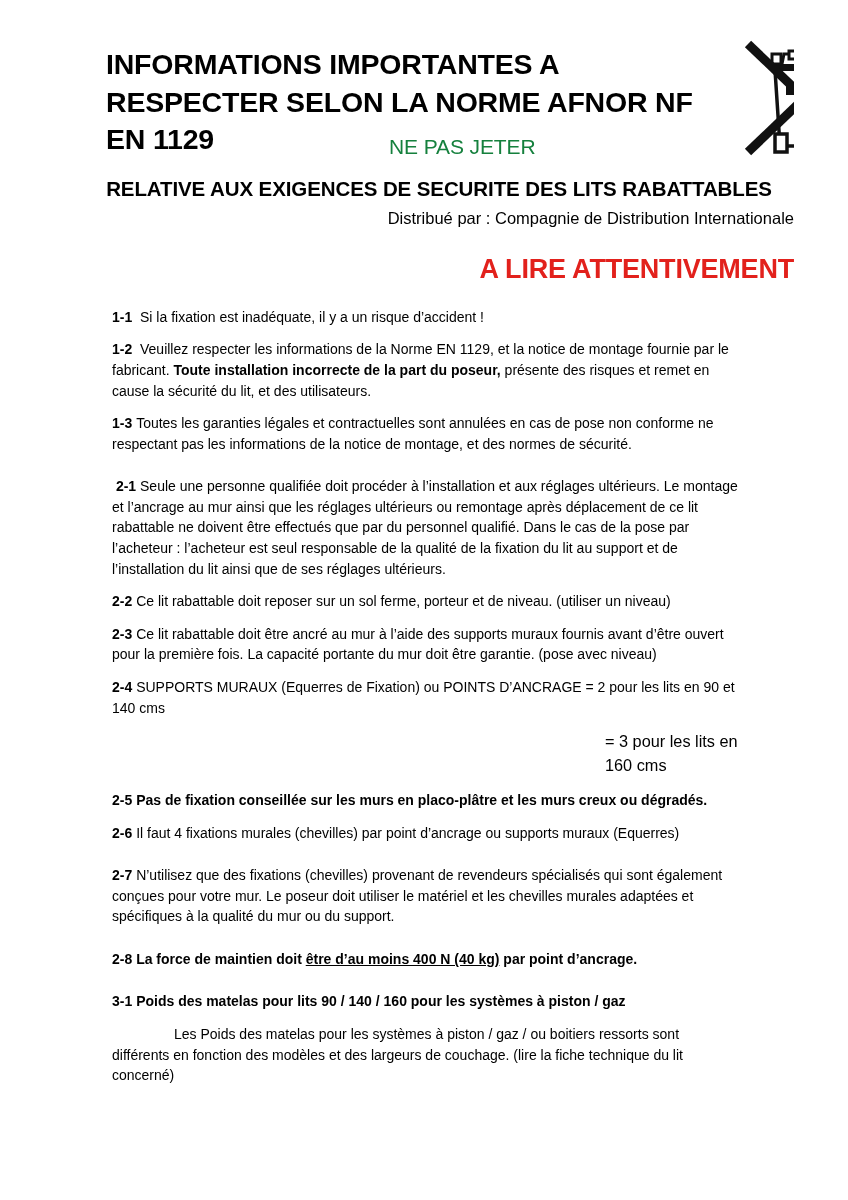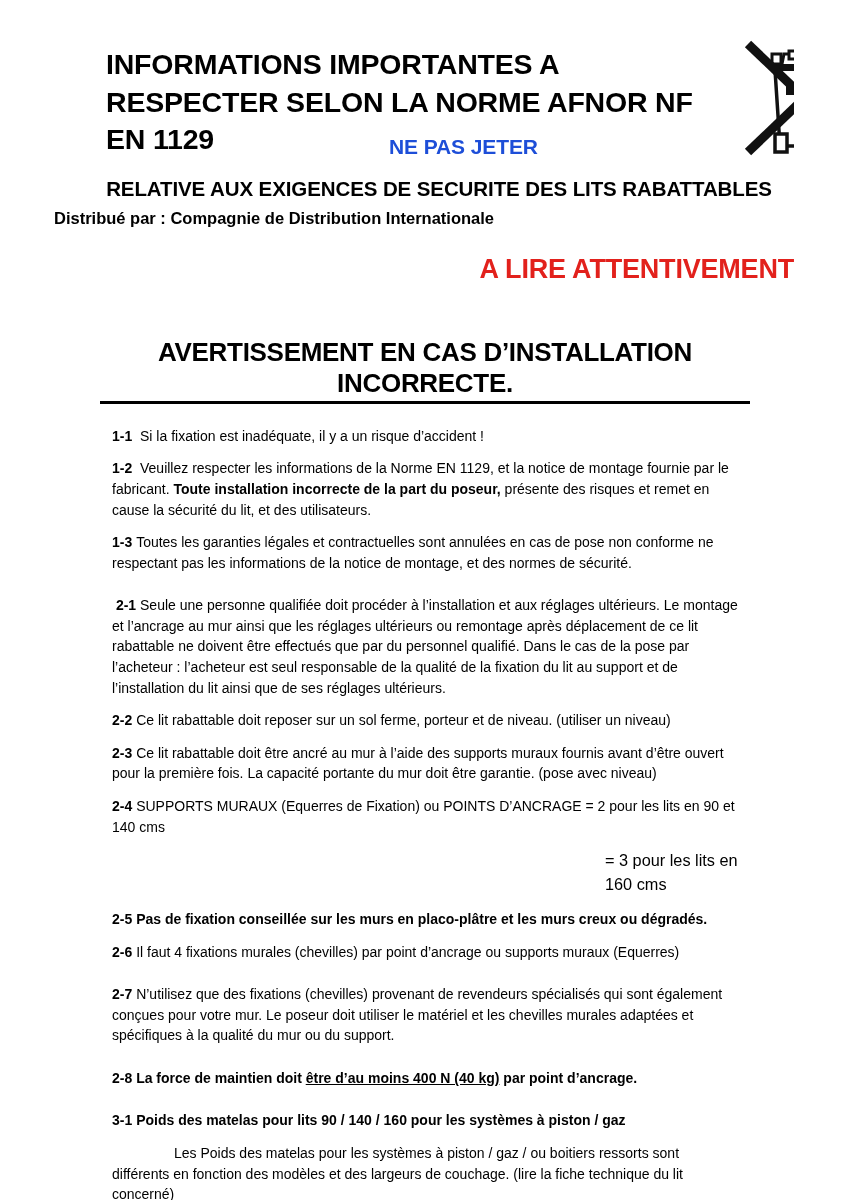--- a/index.html
+++ b/index.html
@@ -37,23 +37,23 @@
     line-height: 1.32;
     letter-spacing: -0.2px;
     white-space: nowrap;
   }
   .en-row {
     display: flex;
     align-items: flex-end;
   }
   .en-row .title-line { flex: 0 0 auto; }
   .ne-pas-jeter {
-    color: #1d4ed8;
+    color: #15803d;
     font-size: 21px;
-    font-weight: bold;
+    font-weight: normal;
     letter-spacing: -0.1px;
     margin-left: 175px;
     white-space: nowrap;
   }
 
   .weee-icon {
     position: absolute;
     top: 34px;
     left: 688px;
     width: 125px;
@@ -63,23 +63,23 @@
   .subtitle1 {
     margin-top: 18px;
     text-align: center;
     font-size: 20.5px;
     font-weight: bold;
     letter-spacing: -0.1px;
     padding-left: 30px;
   }
   .subtitle2 {
     margin-top: 8px;
-    text-align: left;
+    text-align: right;
     font-size: 16.5px;
-    font-weight: bold;
+    font-weight: normal;
   }
   .alire {
     margin-top: 26px;
     text-align: right;
     color: #e2211c;
     font-size: 27px;
     font-weight: bold;
     letter-spacing: -0.2px;
     padding-left: 10px;
   }
@@ -173,23 +173,20 @@
       </div>
     </div>
 
     <div class="subtitle1">RELATIVE AUX EXIGENCES DE SECURITE DES LITS RABATTABLES</div>
     <div class="subtitle2">Distribué par : Compagnie de Distribution Internationale</div>
     <div class="alire">A LIRE ATTENTIVEMENT</div>
   </div>
 
   <div class="content">
 
-    <div class="section-heading">
-      <span>AVERTISSEMENT EN CAS D’INSTALLATION INCORRECTE.</span>
-    </div>
 
     <div class="group">
       <p class="para">
         <span class="num">1-1</span>&nbsp;&nbsp;<span>Si la fixation est inadéquate, il y a un risque d’accident !</span>
       </p>
       <p class="para">
         <span class="num">1-2</span>&nbsp;&nbsp;<span>Veuillez respecter les informations de la Norme EN 1129, et la notice de montage fournie par le fabricant. </span><span class="b">Toute installation incorrecte de la part du poseur,</span><span> présente des risques et remet en cause la sécurité du lit, et des utilisateurs.</span>
       </p>
       <p class="para">
         <span class="num">1-3</span>&nbsp;<span>Toutes les garanties légales et contractuelles sont annulées en cas de pose non conforme ne respectant pas les informations de la notice de montage, et des normes de sécurité.</span>

